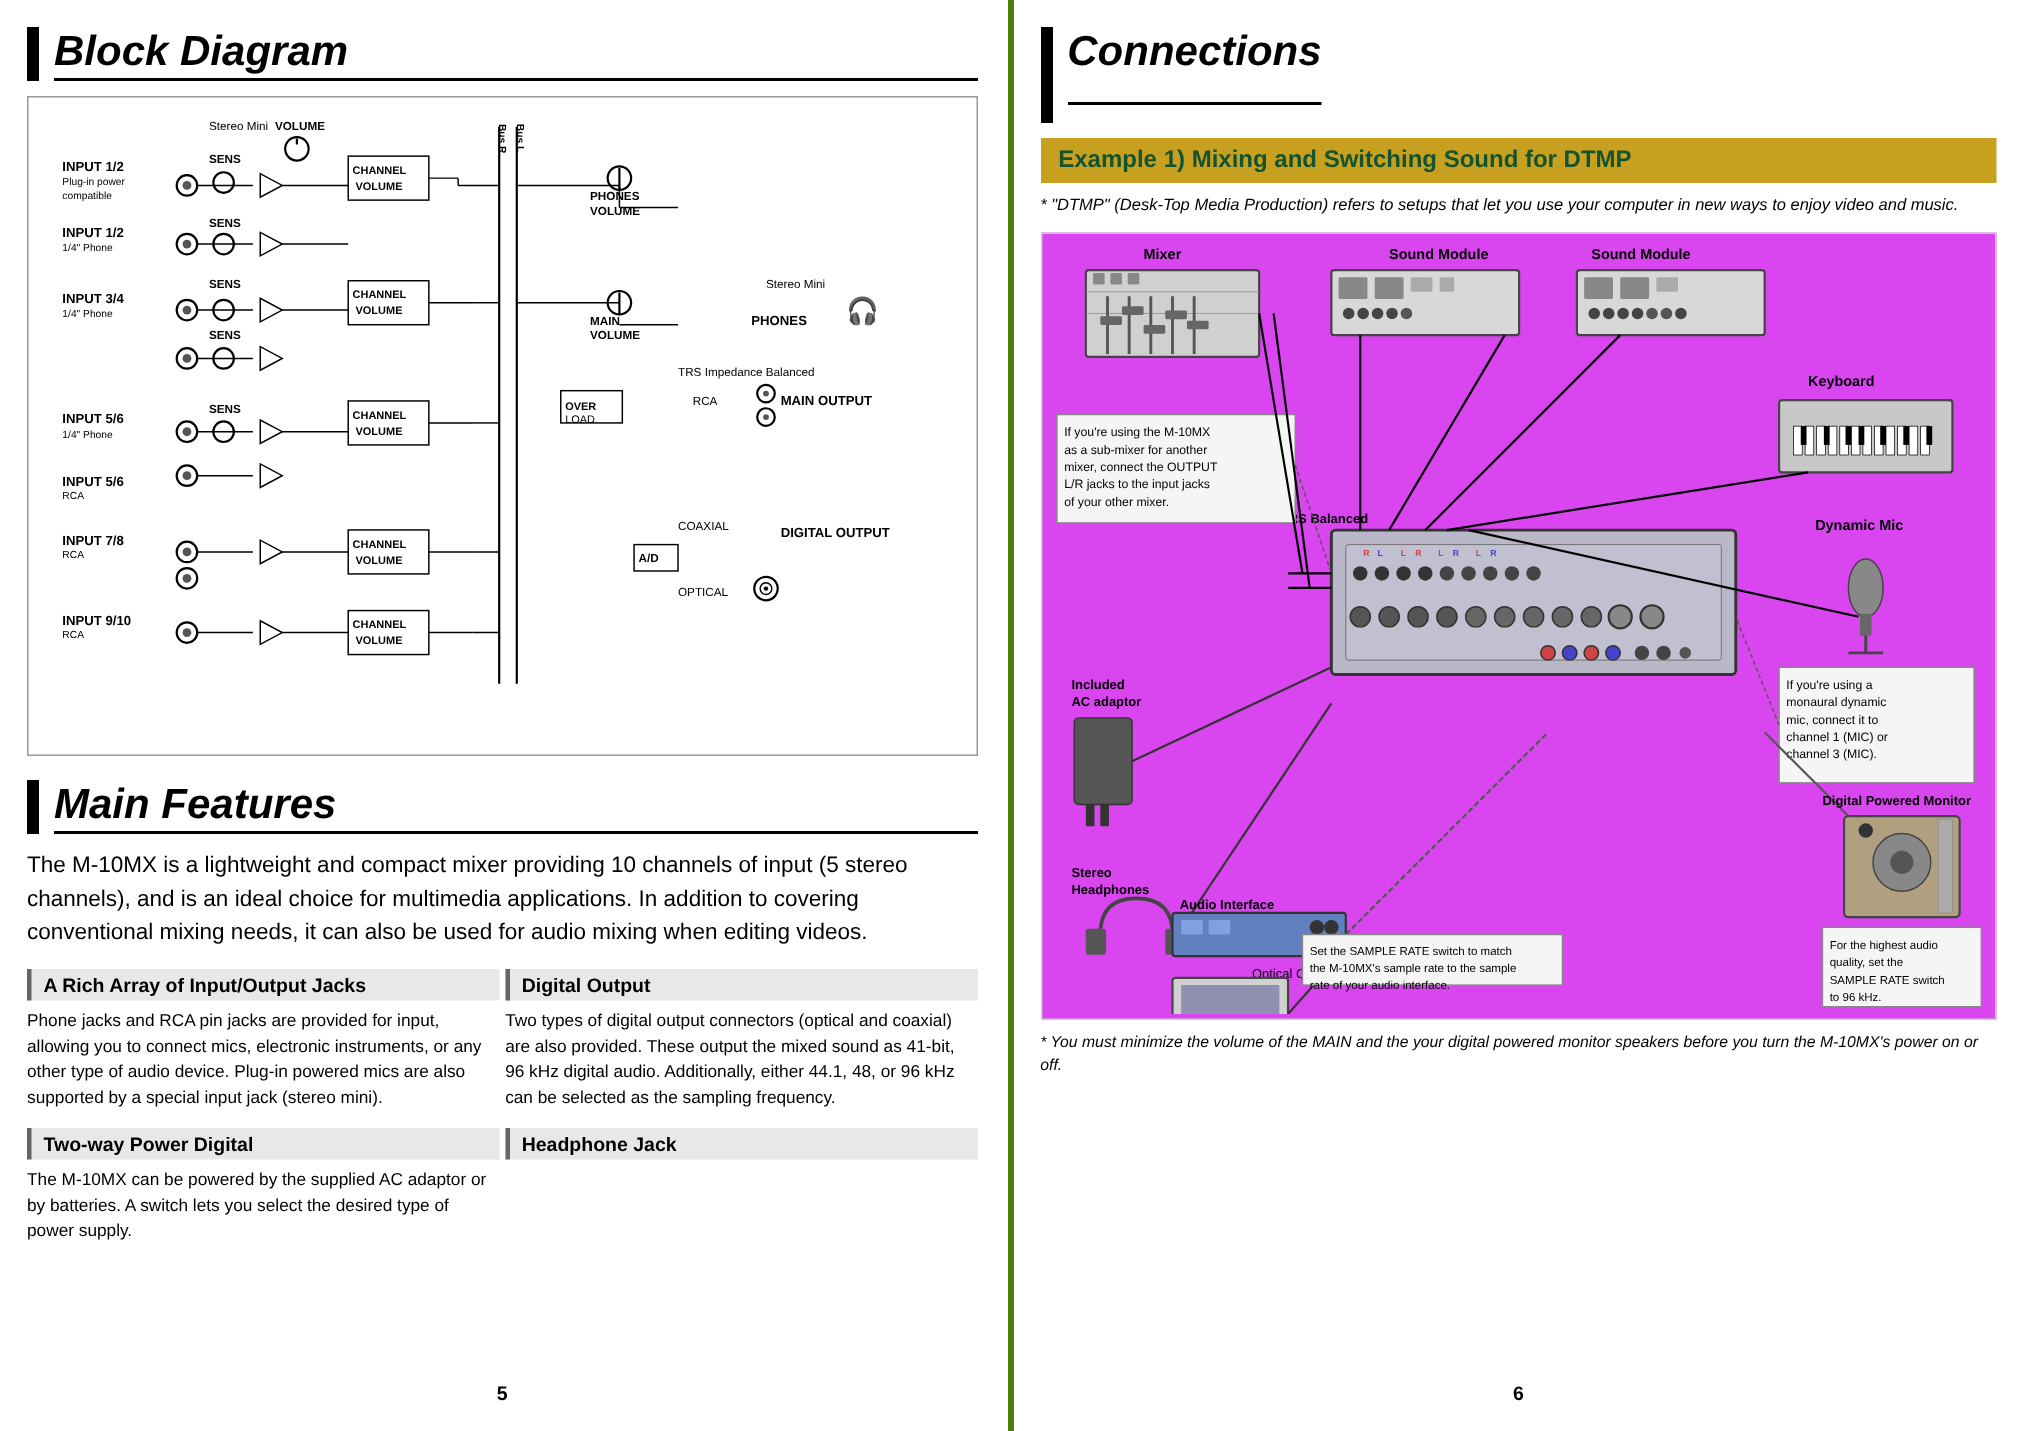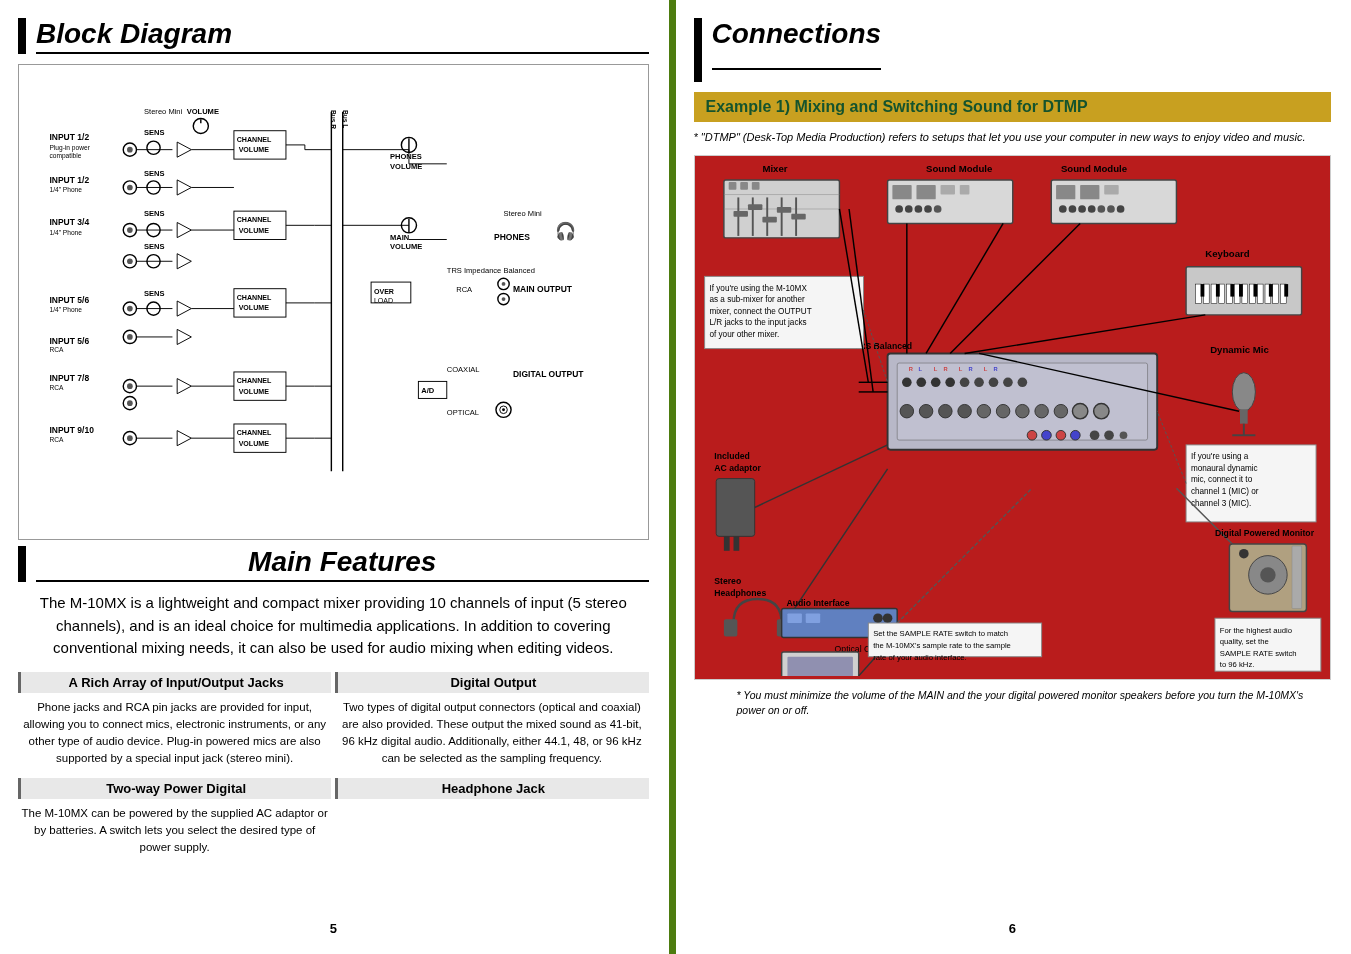--- a/index.html
+++ b/index.html
@@ -12,21 +12,21 @@
       width: 1351px;
       min-height: 954px;
     }
     .page {
       display: flex;
       width: 100%;
     }
     .left-page {
       width: 50%;
       padding: 18px 20px 18px 18px;
-      border-right: 7px solid #4d7c0f;
+      border-right: 4px solid #4d7c0f;
       display: flex;
       flex-direction: column;
     }
     .right-page {
       width: 50%;
       padding: 18px 20px 18px 18px;
       display: flex;
       flex-direction: column;
     }
     
@@ -46,36 +46,35 @@
       font-weight: bold;
       font-style: italic;
       color: #000;
       border-bottom: 2px solid #000;
       padding-bottom: 2px;
       flex: 1;
     }
     
     .block-diagram-container {
       border: 1px solid #999;
-      padding: 21px;
-      margin-bottom: 6px;
+      padding: 0;
+      margin-bottom: 16px;
       background: #fff;
       min-height: 440px;
       position: relative;
       font-size: 10px;
     }
     
     .diagram-svg {
       width: 100%;
       height: 430px;
     }
     
     .main-features-section {
       flex: 1;
-      text-align: center;
     }
     .main-features-intro {
       font-size: 15px;
       line-height: 1.5;
       margin-bottom: 12px;
     }
     .features-grid {
       display: grid;
       grid-template-columns: 1fr 1fr;
       gap: 10px 4px;
@@ -110,35 +109,34 @@
       margin-bottom: 8px;
     }
     .example-note {
       font-size: 11px;
       font-style: italic;
       margin-bottom: 10px;
       line-height: 1.4;
     }
     .connections-diagram {
       border: 1px solid #ccc;
-      background: #b91c1c;
+      background: #d946ef;
       min-height: 520px;
       position: relative;
       overflow: hidden;
     }
     .connections-svg {
       width: 100%;
       height: 520px;
     }
     .bottom-note {
       font-size: 10.5px;
       font-style: italic;
       margin-top: 8px;
       line-height: 1.4;
-      margin-left: 43px;
     }
     
     .page-number {
       text-align: center;
       font-size: 13px;
       font-weight: bold;
       margin-top: auto;
       padding-top: 10px;
     }
   </style>

